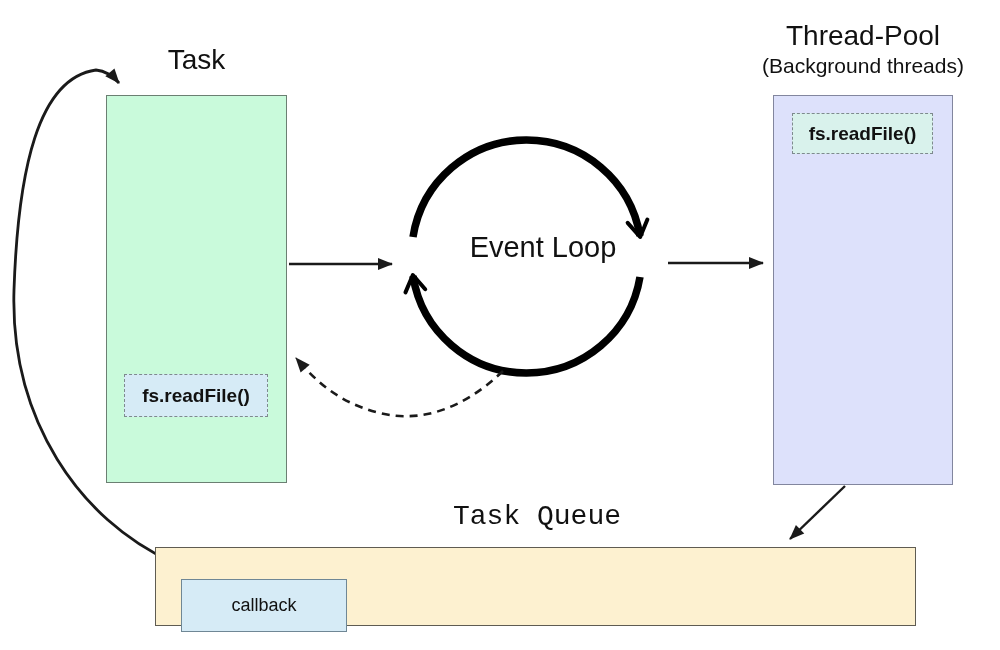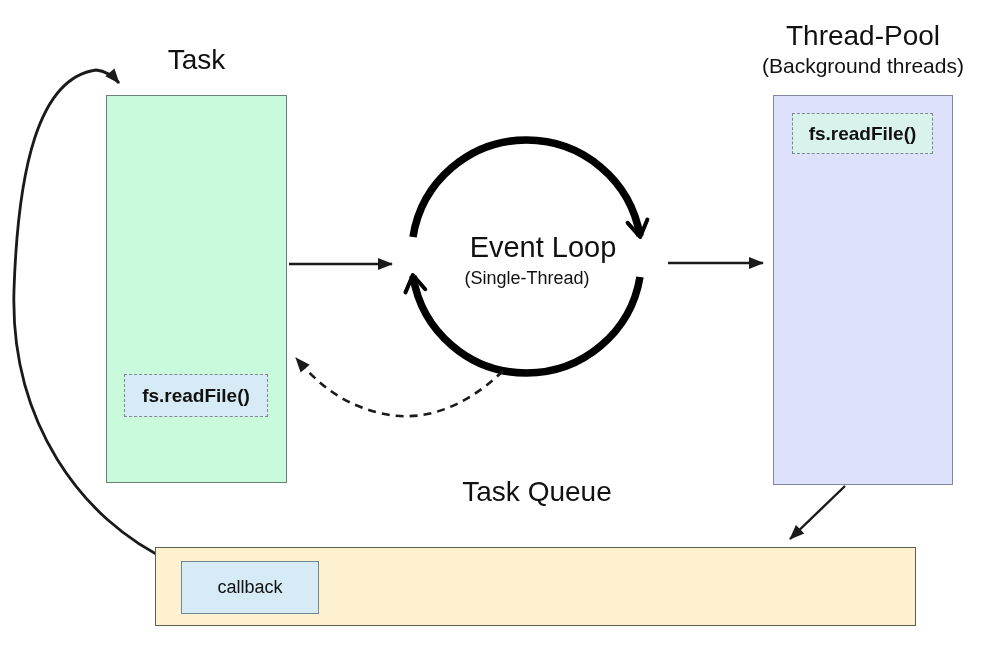--- a/index.html
+++ b/index.html
@@ -13,35 +13,35 @@
   .arrow-dashed{fill:none;stroke:var(--arrow,#1a1a1a);stroke-width:2.6px;stroke-dasharray:8 6;}
   .loop-arc{fill:none;stroke:var(--loop_stroke,#000000);stroke-width:7.5px;}
   .box{position:absolute;box-sizing:border-box;}
   .stack-box{left:106px;top:95px;width:181px;height:388px;background:var(--stack_fill,#c9fadb);border:1.6px solid var(--stack_border,#6b7f72);}
   .pool-box{left:773px;top:95px;width:180px;height:390px;background:var(--pool_fill,#dde1fb);border:1.6px solid var(--pool_border,#82869e);}
   .queue-box{left:155px;top:547px;width:761px;height:79px;background:var(--queue_fill,#fdf1d0);border:1.6px solid var(--queue_border,#5f5c52);}
   .title{position:absolute;text-align:center;font-size:28px;line-height:1.15;color:var(--text,#111111);}
   .stack-title{left:106px;top:44px;width:181px;}
   .pool-title{left:723px;top:20px;width:280px;}
   .pool-subtitle{position:absolute;left:723px;top:54px;width:280px;text-align:center;font-size:21px;color:var(--text,#111111);}
-  .queue-title{left:387px;top:476px;width:300px;}
+  .queue-title{left:387px;top:501px;width:300px;font-family:Liberation Mono, monospace;}
   .loop-title{position:absolute;left:443px;top:231px;width:200px;text-align:center;font-size:29px;color:var(--text,#111111);}
   .loop-subtitle{position:absolute;left:427px;top:268px;width:200px;text-align:center;font-size:18px;color:var(--text,#111111);}
   .item{
     position:absolute;box-sizing:border-box;display:flex;align-items:center;justify-content:center;
     font-size:19px;color:var(--text,#111111);
   }
   .item.solid{border:1.4px solid var(--item_border,#6f8795);}
   .item.dashed{border:1.6px dashed var(--dashed_border,#7e8a8e);font-weight:bold;}
   .fill-blue{background:var(--item_blue_fill,#d6ebf6);}
   .fill-teal{background:var(--item_teal_fill,#d9f2ec);}
   .stack-item-fs{left:17px;top:278px;width:144px;height:43px;}
   .stack-item-console{left:19px;top:333px;width:139px;height:39px;}
   .pool-item-fs{left:18px;top:17px;width:141px;height:41px;}
-  .queue-item-callback{left:25px;top:13px;width:138px;height:53px;font-size:18px;text-align:center;}
+  .queue-item-callback{left:25px;top:31px;width:166px;height:53px;font-size:18px;text-align:center;}
 </style>
 </head>
 <body>
 
 <div class="canvas">
 
   <svg class="arrow-layer" viewBox="0 0 1000 650" xmlns="http://www.w3.org/2000/svg">
     <defs>
       <marker id="tri" markerUnits="userSpaceOnUse" markerWidth="18" markerHeight="16" refX="15" refY="7" orient="auto">
         <path d="M1,1 L16,7 L1,13 Z" fill="#1a1a1a"></path>
@@ -62,21 +62,20 @@
 
     <path class="arrow-thick" d="M 172,562 C 80,520 10,420 14,290 C 18,170 38,78 96,70 C 106,71 113,76 119,83" marker-end="url(#tri)"></path>
   </svg>
 
   <div class="title stack-title">Task</div>
   <div class="box stack-box">
     <div class="item dashed fill-blue stack-item-fs">fs.readFile()</div>
   </div>
 
   <div class="loop-title">Event Loop</div>
-  <div class="loop-subtitle">(Single-Thread)</div>
 
   <div class="title pool-title">Thread-Pool</div>
   <div class="pool-subtitle">(Background threads)</div>
   <div class="box pool-box">
     <div class="item dashed fill-teal pool-item-fs">fs.readFile()</div>
   </div>
 
   <div class="title queue-title">Task Queue</div>
   <div class="box queue-box">
     <div class="item solid fill-blue queue-item-callback">callback</div>

